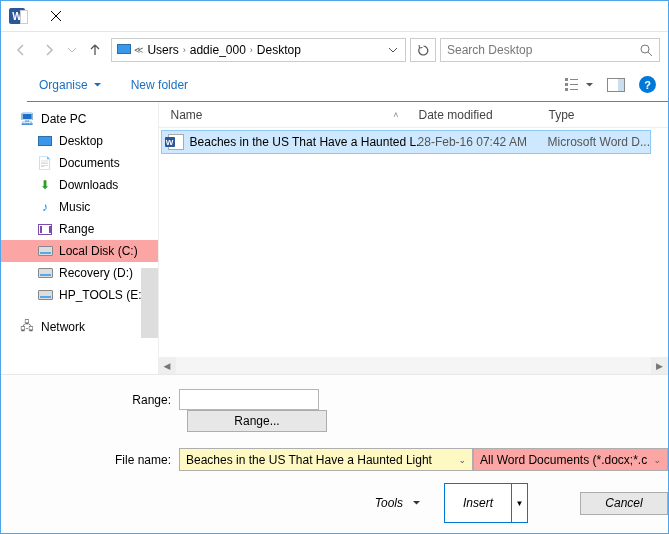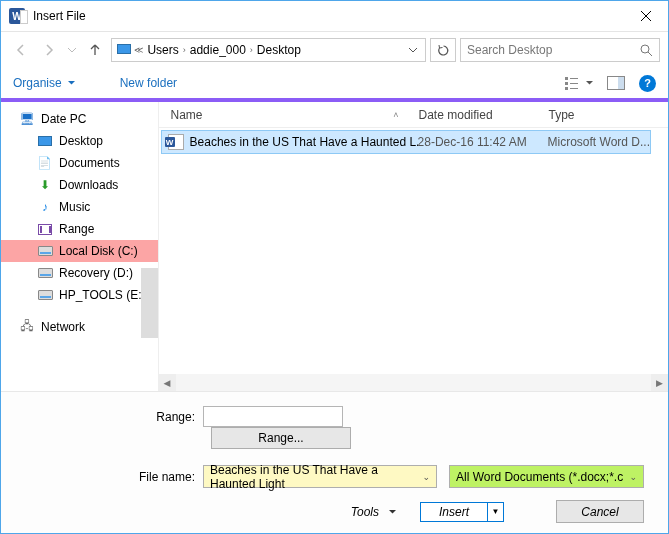--- a/index.html
+++ b/index.html
@@ -10,23 +10,23 @@
 .word-icon { width: 16px; height: 16px; background: #2b579a; color: #fff; display: flex; align-items: center; justify-content: center; font-weight: bold; font-size: 10px; border-radius: 2px; margin-right: 8px; position: relative; }
 .word-icon::after { content: ""; position: absolute; right: -3px; top: 2px; width: 6px; height: 12px; background: #fff; border: 1px solid #ccc; }
 .navbar { height: 36px; display: flex; align-items: center; padding: 0 8px; gap: 4px; }
 .nav-arrow { width: 24px; height: 24px; display: flex; align-items: center; justify-content: center; color: #bbb; }
 .nav-up { width: 24px; height: 24px; display: flex; align-items: center; justify-content: center; color: #555; }
 .breadcrumb { flex: 1; height: 24px; border: 1px solid #ccc; display: flex; align-items: center; padding: 0 2px; background: #fff; position: relative; }
 .bc-seg { padding: 0 4px; color: #000; }
 .bc-sep { color: #666; font-size: 9px; }
 .bc-drop { margin-left: auto; color: #555; padding: 0 6px; }
 .refresh { width: 26px; height: 24px; border: 1px solid #ccc; display: flex; align-items: center; justify-content: center; }
-.search { width: 200px; height: 24px; border: 1px solid #ccc; display: flex; align-items: center; padding: 0 6px; color: #777; }
+.search { width: 220px; height: 24px; border: 1px solid #ccc; display: flex; align-items: center; padding: 0 6px; color: #777; }
 .search span { flex: 1; }
-.toolbar { height: 34px; display: flex; align-items: center; padding: 0 12px; gap: 45px; border-bottom: 4px solid #8b5cf6; }
+.toolbar { height: 34px; display: flex; align-items: center; padding: 0 12px; gap: 30px; border-bottom: 1px solid #8b5cf6; margin-left: 26px; }
 .org-btn { color: #1a6fbf; display: flex; align-items: center; gap: 6px; }
 .newfolder { color: #1a6fbf; }
 .tool-right { margin-left: auto; display: flex; align-items: center; gap: 14px; }
 .view-btn { display: flex; align-items: center; gap: 3px; }
 .help { width: 17px; height: 17px; border-radius: 50%; background: #0078d7; color: #fff; display: flex; align-items: center; justify-content: center; font-weight: bold; font-size: 11px; }
 .main { flex: 1; display: flex; min-height: 0; }
 .sidebar { width: 164px; overflow: hidden; position: relative; }
 .tree { padding: 6px 0; }
 .tree-item { height: 22px; display: flex; align-items: center; padding-left: 18px; gap: 6px; }
 .tree-item.sub { padding-left: 36px; }
@@ -54,44 +54,43 @@
 .sort-caret { font-size: 9px; color:#888; margin-left: auto; margin-right: 20px;}
 .file-row { height: 24px; display: flex; align-items: center; background: #cde8ff; border: 1px solid #8ec9f5; margin: 2px 17px 0 2px; }
 .file-row .fname { width: 256px; padding-left: 6px; display: flex; align-items: center; gap: 6px; overflow: hidden; white-space: nowrap; }
 .file-row .fdate { width: 130px; color: #555; }
 .file-row .ftype { flex: 1; color: #555; overflow: hidden; white-space: nowrap; text-overflow: ellipsis;}
 .fileicon { width: 16px; height: 16px; background: #fff; border: 1px solid #aaa; position: relative; flex-shrink: 0; }
 .fileicon::before { content:"W"; position:absolute; left:-4px; top:2px; background:#2b579a; color:#fff; font-size:8px; width:10px; height:10px; display:flex; align-items:center; justify-content:center; border-radius:1px; font-weight:bold;}
 .h-scroll { position: absolute; left: 0; right: 0; bottom: 0; height: 17px; background: #f5f5f5; display:flex; align-items:center;}
 .h-scroll .arrow { width: 17px; height: 17px; display:flex; align-items:center; justify-content:center; color:#777; font-size:9px; background:#eee;}
 .h-scroll .track { flex:1; height:17px; position:relative;}
-.bottom { border-top: 1px solid #e8e8e8; padding: 8px 24px 10px; background: #fdfdfd; }
+.bottom { border-top: 1px solid #e8e8e8; padding: 8px 0 10px; background: #fdfdfd; }
 .range-row, .fn-row, .btn-row { display: flex; align-items: center; margin-top: 6px; }
 .range-label { width: 178px; text-align: right; padding-right: 8px; }
 .range-input { width: 140px; height: 21px; border: 1px solid #b5b5b5; background:#fff;}
 .range-btn { width: 140px; height: 22px; border: 1px solid #adadad; background: #e7e7e7; margin-left: 186px; text-align:center; line-height:20px;}
 .fn-label { width: 178px; text-align: right; padding-right: 8px; }
 .fn-combo { flex: 1; height: 23px; border: 1px solid #aeaeae; background: #fef9c3; display: flex; align-items: center; padding: 0 6px; }
 .fn-combo .drop { margin-left:auto; color:#555; font-size:9px;}
-.type-combo { width: 195px; height: 23px; border: 1px solid #aeaeae; background: #bef264; display: flex; align-items: center; padding: 0 6px; margin-left: 12px;}
+.type-combo { width: 195px; height: 23px; border: 1px solid #aeaeae; background: #fca5a5; display: flex; align-items: center; padding: 0 6px; margin-left: 0;}
 .type-combo .drop { margin-left:auto; color:#555; font-size:9px;}
 .btn-row { justify-content: flex-end; gap: 8px; margin-top: 12px; font-style: italic;}
 .tools { display:flex; align-items:center; gap:10px; margin-right: 16px; color:#000;}
-.split-btn { display: flex; border: 1px solid #0078d7; height: 20px; }
+.split-btn { display: flex; border: 1px solid #0078d7; height: 40px; }
 .split-main { width: 66px; display:flex; align-items:center; justify-content:center; background:#fff; }
 .split-drop { width: 16px; border-left: 1px solid #0078d7; display:flex; align-items:center; justify-content:center; background:#fff; font-size:8px;}
 .btn { width: 88px; height: 23px; border: 1px solid #adadad; background: #e7e7e7; display:flex; align-items:center; justify-content:center;margin-left:44px;}
 svg { display: block; }
 </style>
 </head>
 <body>
 
 <div class="titlebar">
   <div class="word-icon">W</div>
-  <div class="title">Insert File</div>
   <div class="close">
     <svg width="10" height="10" viewBox="0 0 10 10">
         <path d="M0 0 L10 10 M10 0 L0 10" stroke="#000" stroke-width="1"></path>
       </svg>
   </div>
 </div>
 
 <div class="navbar">
   <div class="nav-arrow">
       <svg width="14" height="14" viewBox="0 0 14 14">
@@ -240,21 +239,21 @@
           <span class="sort-caret">˄</span>
         </div>
       <div class="col-date">Date modified</div>
       <div class="col-type">Type</div>
     </div>
     <div class="file-row">
       <div class="fname">
           <span class="fileicon"></span>
           <span>Beaches in the US That Have a Haunted L...</span>
         </div>
-      <div class="fdate">28-Dec-16 11:42 AM</div>
+      <div class="fdate">28-Feb-16 07:42 AM</div>
       <div class="ftype">Microsoft Word D...</div>
     </div>
     <div class="h-scroll">
       <div class="arrow">◀</div>
       <div class="track"></div>
       <div class="arrow">▶</div>
     </div>
   </div>
 </div>
 

